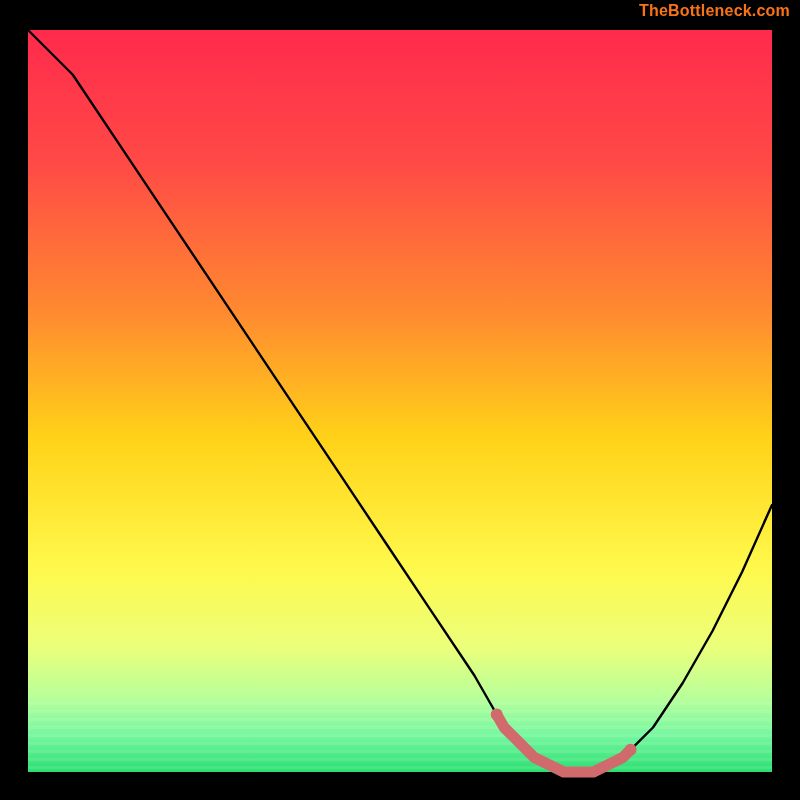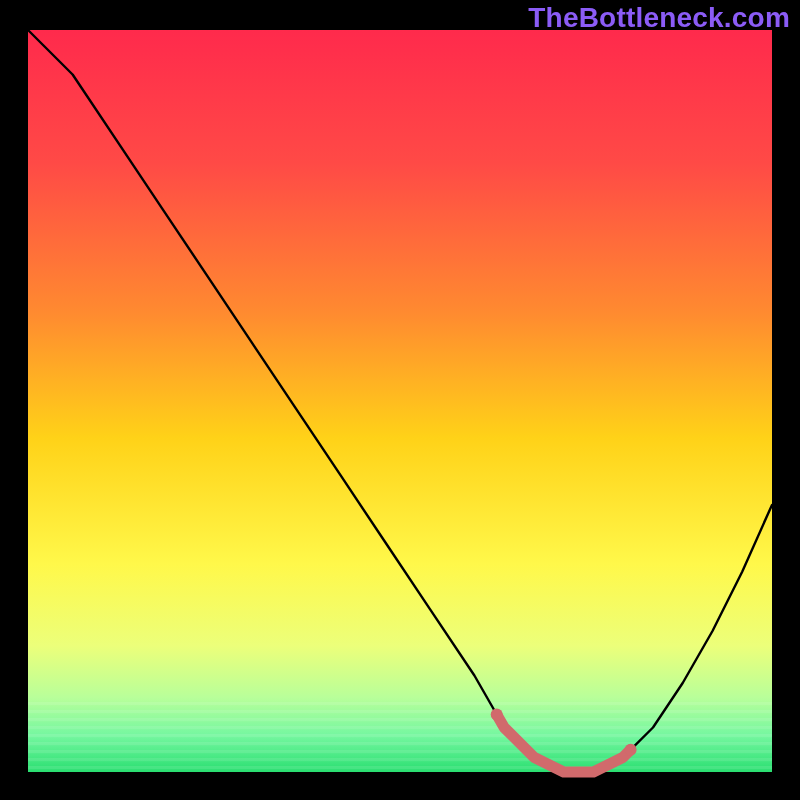--- a/index.html
+++ b/index.html
@@ -14,23 +14,23 @@
     position: relative;
     width: 800px;
     height: 800px;
     background: #000;
   }
   .watermark {
     position: absolute;
     top: 2px;
     right: 10px;
     font-family: Arial, Helvetica, sans-serif;
-    font-size: 28px;
+    font-size: 16px;
     font-weight: 600;
-    color: #8b5cf6;
+    color: #f97316;
     letter-spacing: 0.2px;
   }
   svg {
     position: absolute;
     left: 0;
     top: 0;
   }
 </style>
 </head>
 <body>

